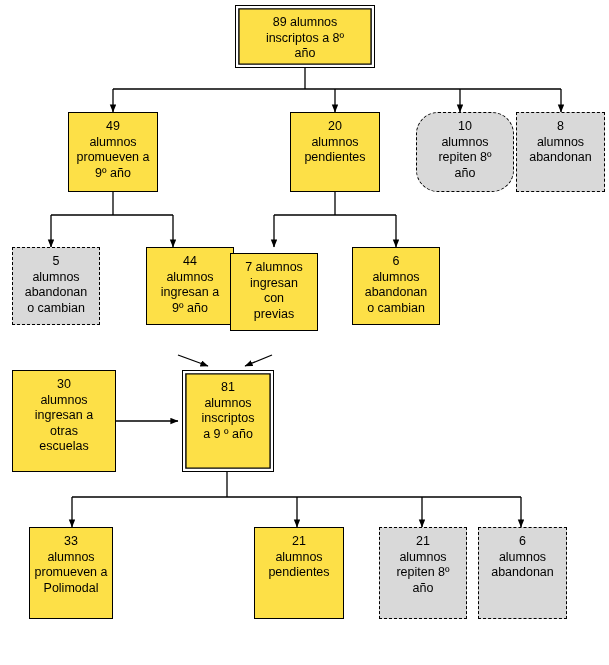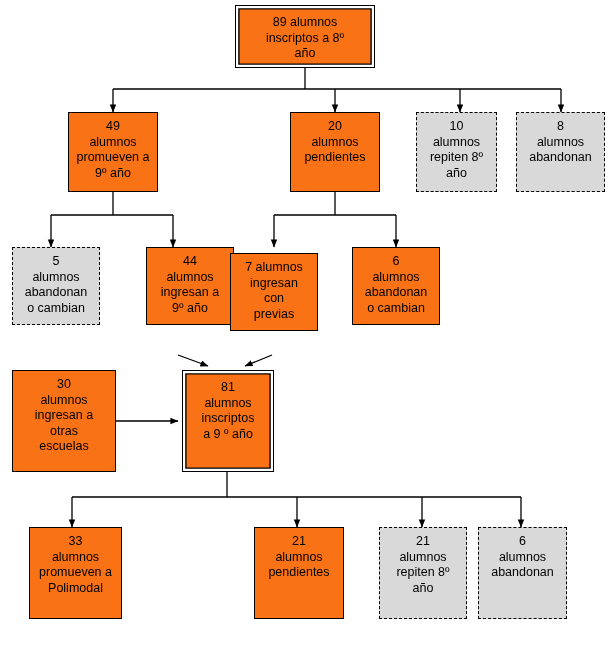--- a/index.html
+++ b/index.html
@@ -22,21 +22,21 @@
     height: 665px;
   }
   .node {
     position: absolute;
     box-sizing: border-box;
     font-size: 12.5px;
     line-height: 15.5px;
     text-align: center;
     padding-top: 6px;
     z-index: 3;
-    background: #f97316;
+    background: #fde047;
   }
   .node.solid {
     border: 1.4px solid #000000;
   }
   .node.dashed {
     border: 1.6px dashed #000000;
     background: #d9d9d9;
   }
   .node.double {
     border: 1.4px solid #000000;
@@ -121,21 +121,21 @@
 promueven a
 9º año</span>
   </div>
 
   <div class="node solid" style="left:290px; top:112px; width:90px; height:80px;">
     <span class="txt">20
 alumnos
 pendientes</span>
   </div>
 
-  <div class="node dashed" style="left:416px; top:112px; width:81px; height:80px;">
+  <div class="node dashed" style="left:416px; top:112px; width:98px; height:80px;border-radius:22px;">
     <span class="txt">10
 alumnos
 repiten 8º
 año</span>
   </div>
 
   <div class="node dashed" style="left:516px; top:112px; width:89px; height:80px;">
     <span class="txt">8
 alumnos
 abandonan</span>
@@ -177,21 +177,21 @@
 escuelas</span>
   </div>
 
   <div class="node double" style="left:182px; top:370px; width:92px; height:102px;">
     <span class="txt">81
 alumnos
 inscriptos
 a 9 º año</span>
   </div>
 
-  <div class="node solid" style="left:29px; top:527px; width:93px; height:92px;">
+  <div class="node solid" style="left:29px; top:527px; width:84px; height:92px;">
     <span class="txt">33
 alumnos
 promueven a
 Polimodal</span>
   </div>
 
   <div class="node solid" style="left:254px; top:527px; width:90px; height:92px;">
     <span class="txt">21
 alumnos
 pendientes</span>

